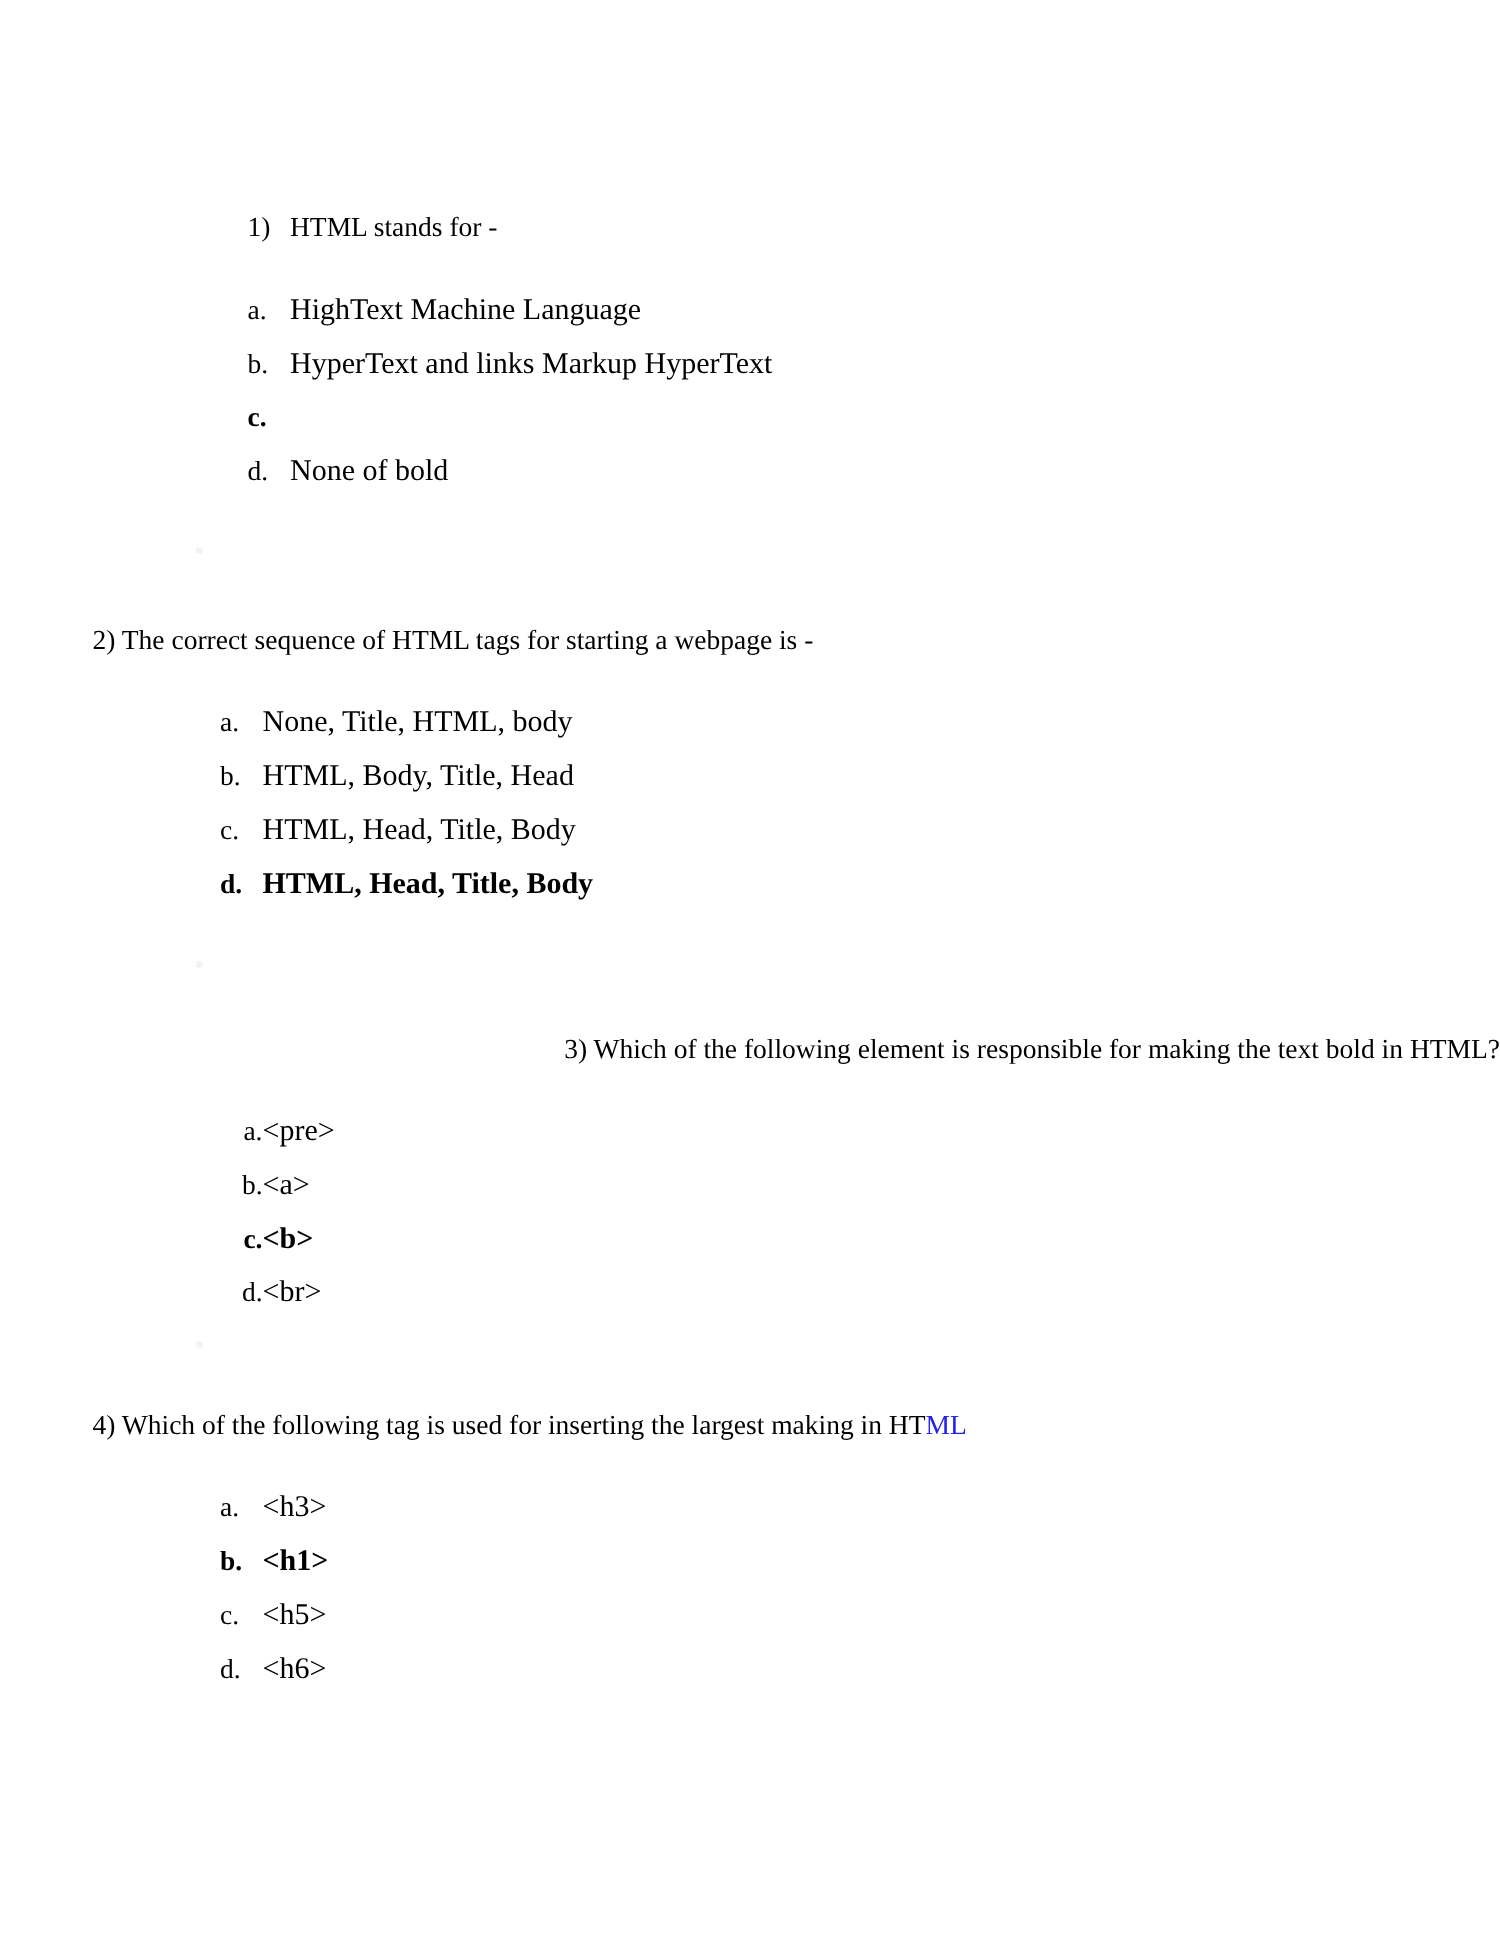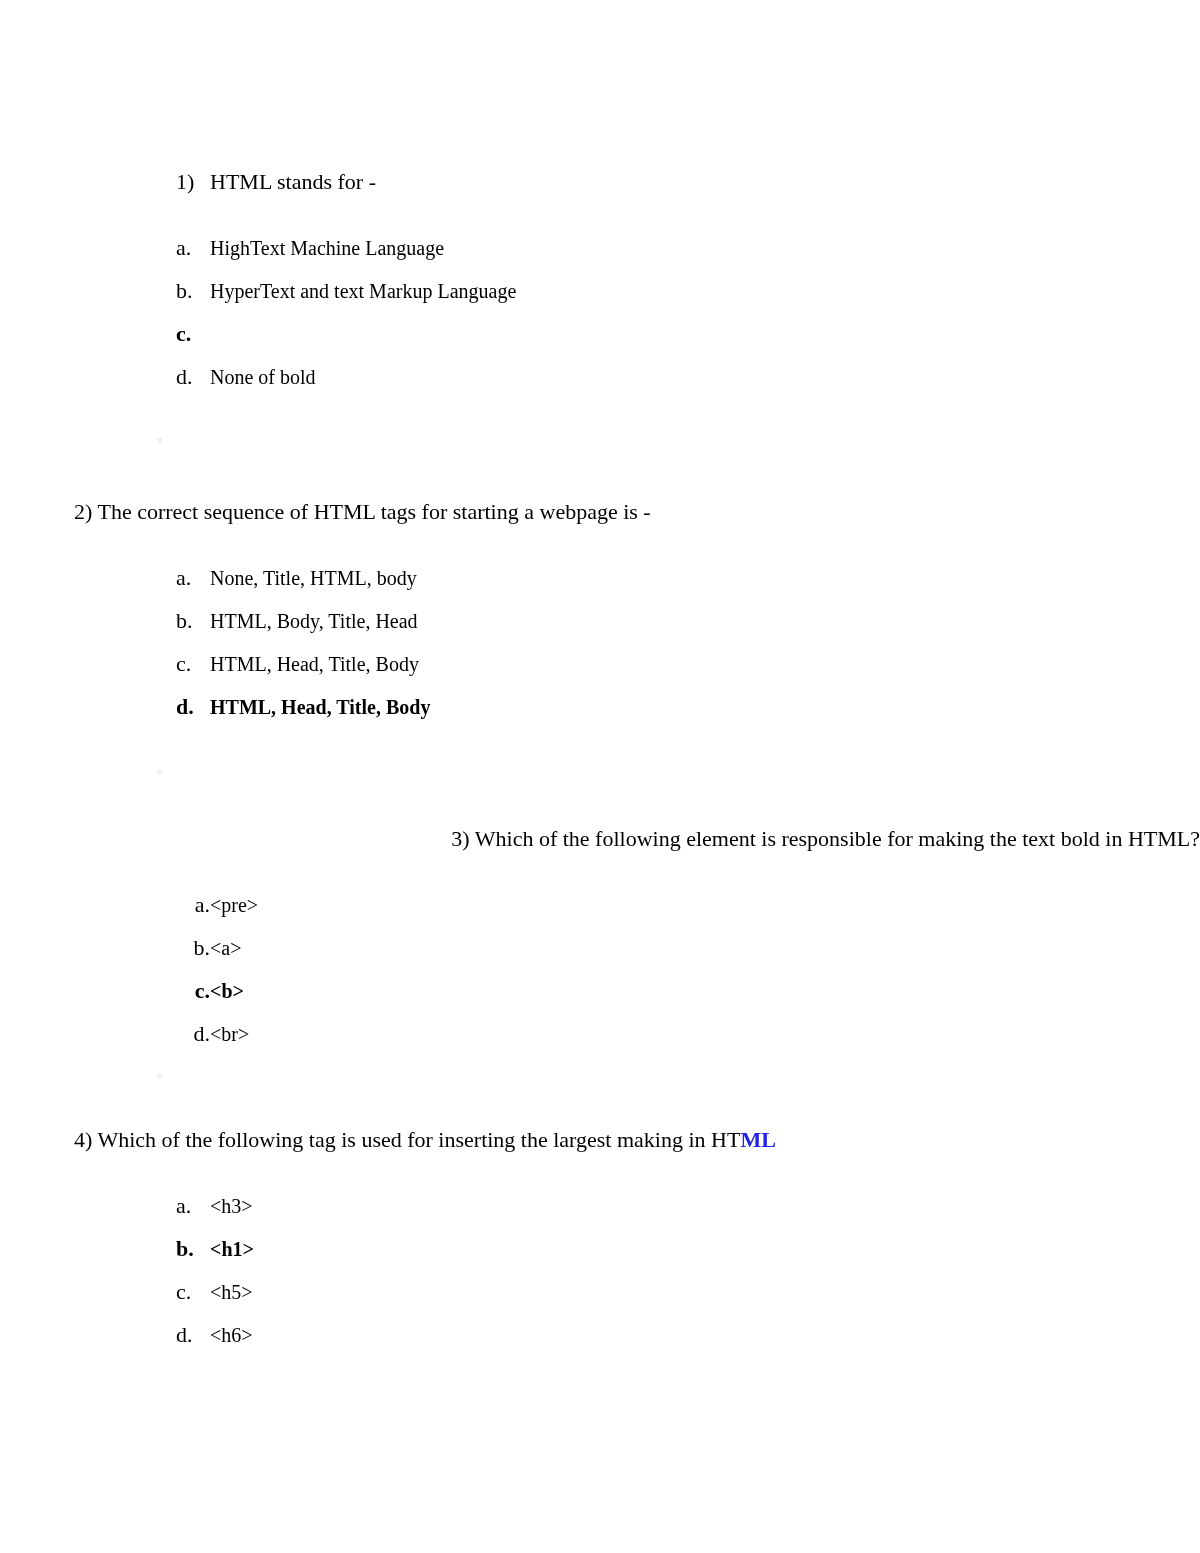--- a/index.html
+++ b/index.html
@@ -43,21 +43,20 @@
     margin-left: 74px;
   }
   .qnum-paren {
     display: inline-block;
   }
   .qnum-paren.tabbed {
     width: 34px;
   }
   .blue-run {
     color: #2222e8;
-    font-weight: bold;
   }
 
   
   .options {
     list-style: none;
     margin: 0;
     padding: 0;
   }
   .option {
     position: relative;
@@ -71,51 +70,51 @@
     position: absolute;
     left: 0;
     top: 0;
     width: 34px;
     font-size: 22px;
   }
   .opt-text {
     position: absolute;
     left: 34px;
     top: 0;
-    font-size: 20px;
+    font-size: 24px;
   }
   .option.correct .opt-marker,
   .option.correct .opt-text {
     font-weight: bold;
   }
 
   
   .artifact {
     position: absolute;
     width: 5px;
     height: 5px;
     background: #f2f2f2;
     border-radius: 1px;
   }
 </style>
 </head>
 <body>
 
 <div class="page">
 
-  <div class="qblock" style="top:168px;">
+  <div class="qblock" style="top:168px;padding-left:22px;">
     <div class="qheading indented"><span class="qnum-paren tabbed">1)</span><span>HTML stands for -</span></div>
     <ul class="options" style="margin-top:37px;">
       <li class="option">
         <span class="opt-marker">a.</span>
         <span class="opt-text">HighText Machine Language</span>
       </li>
       <li class="option">
         <span class="opt-marker">b.</span>
-        <span class="opt-text">HyperText and text Markup Language</span>
+        <span class="opt-text">HyperText and links Markup HyperText</span>
       </li>
       <li class="option correct">
         <span class="opt-marker">c.</span>
       </li>
       <li class="option">
         <span class="opt-marker">d.</span>
         <span class="opt-text">None of bold</span>
       </li>
     </ul>
   </div>

